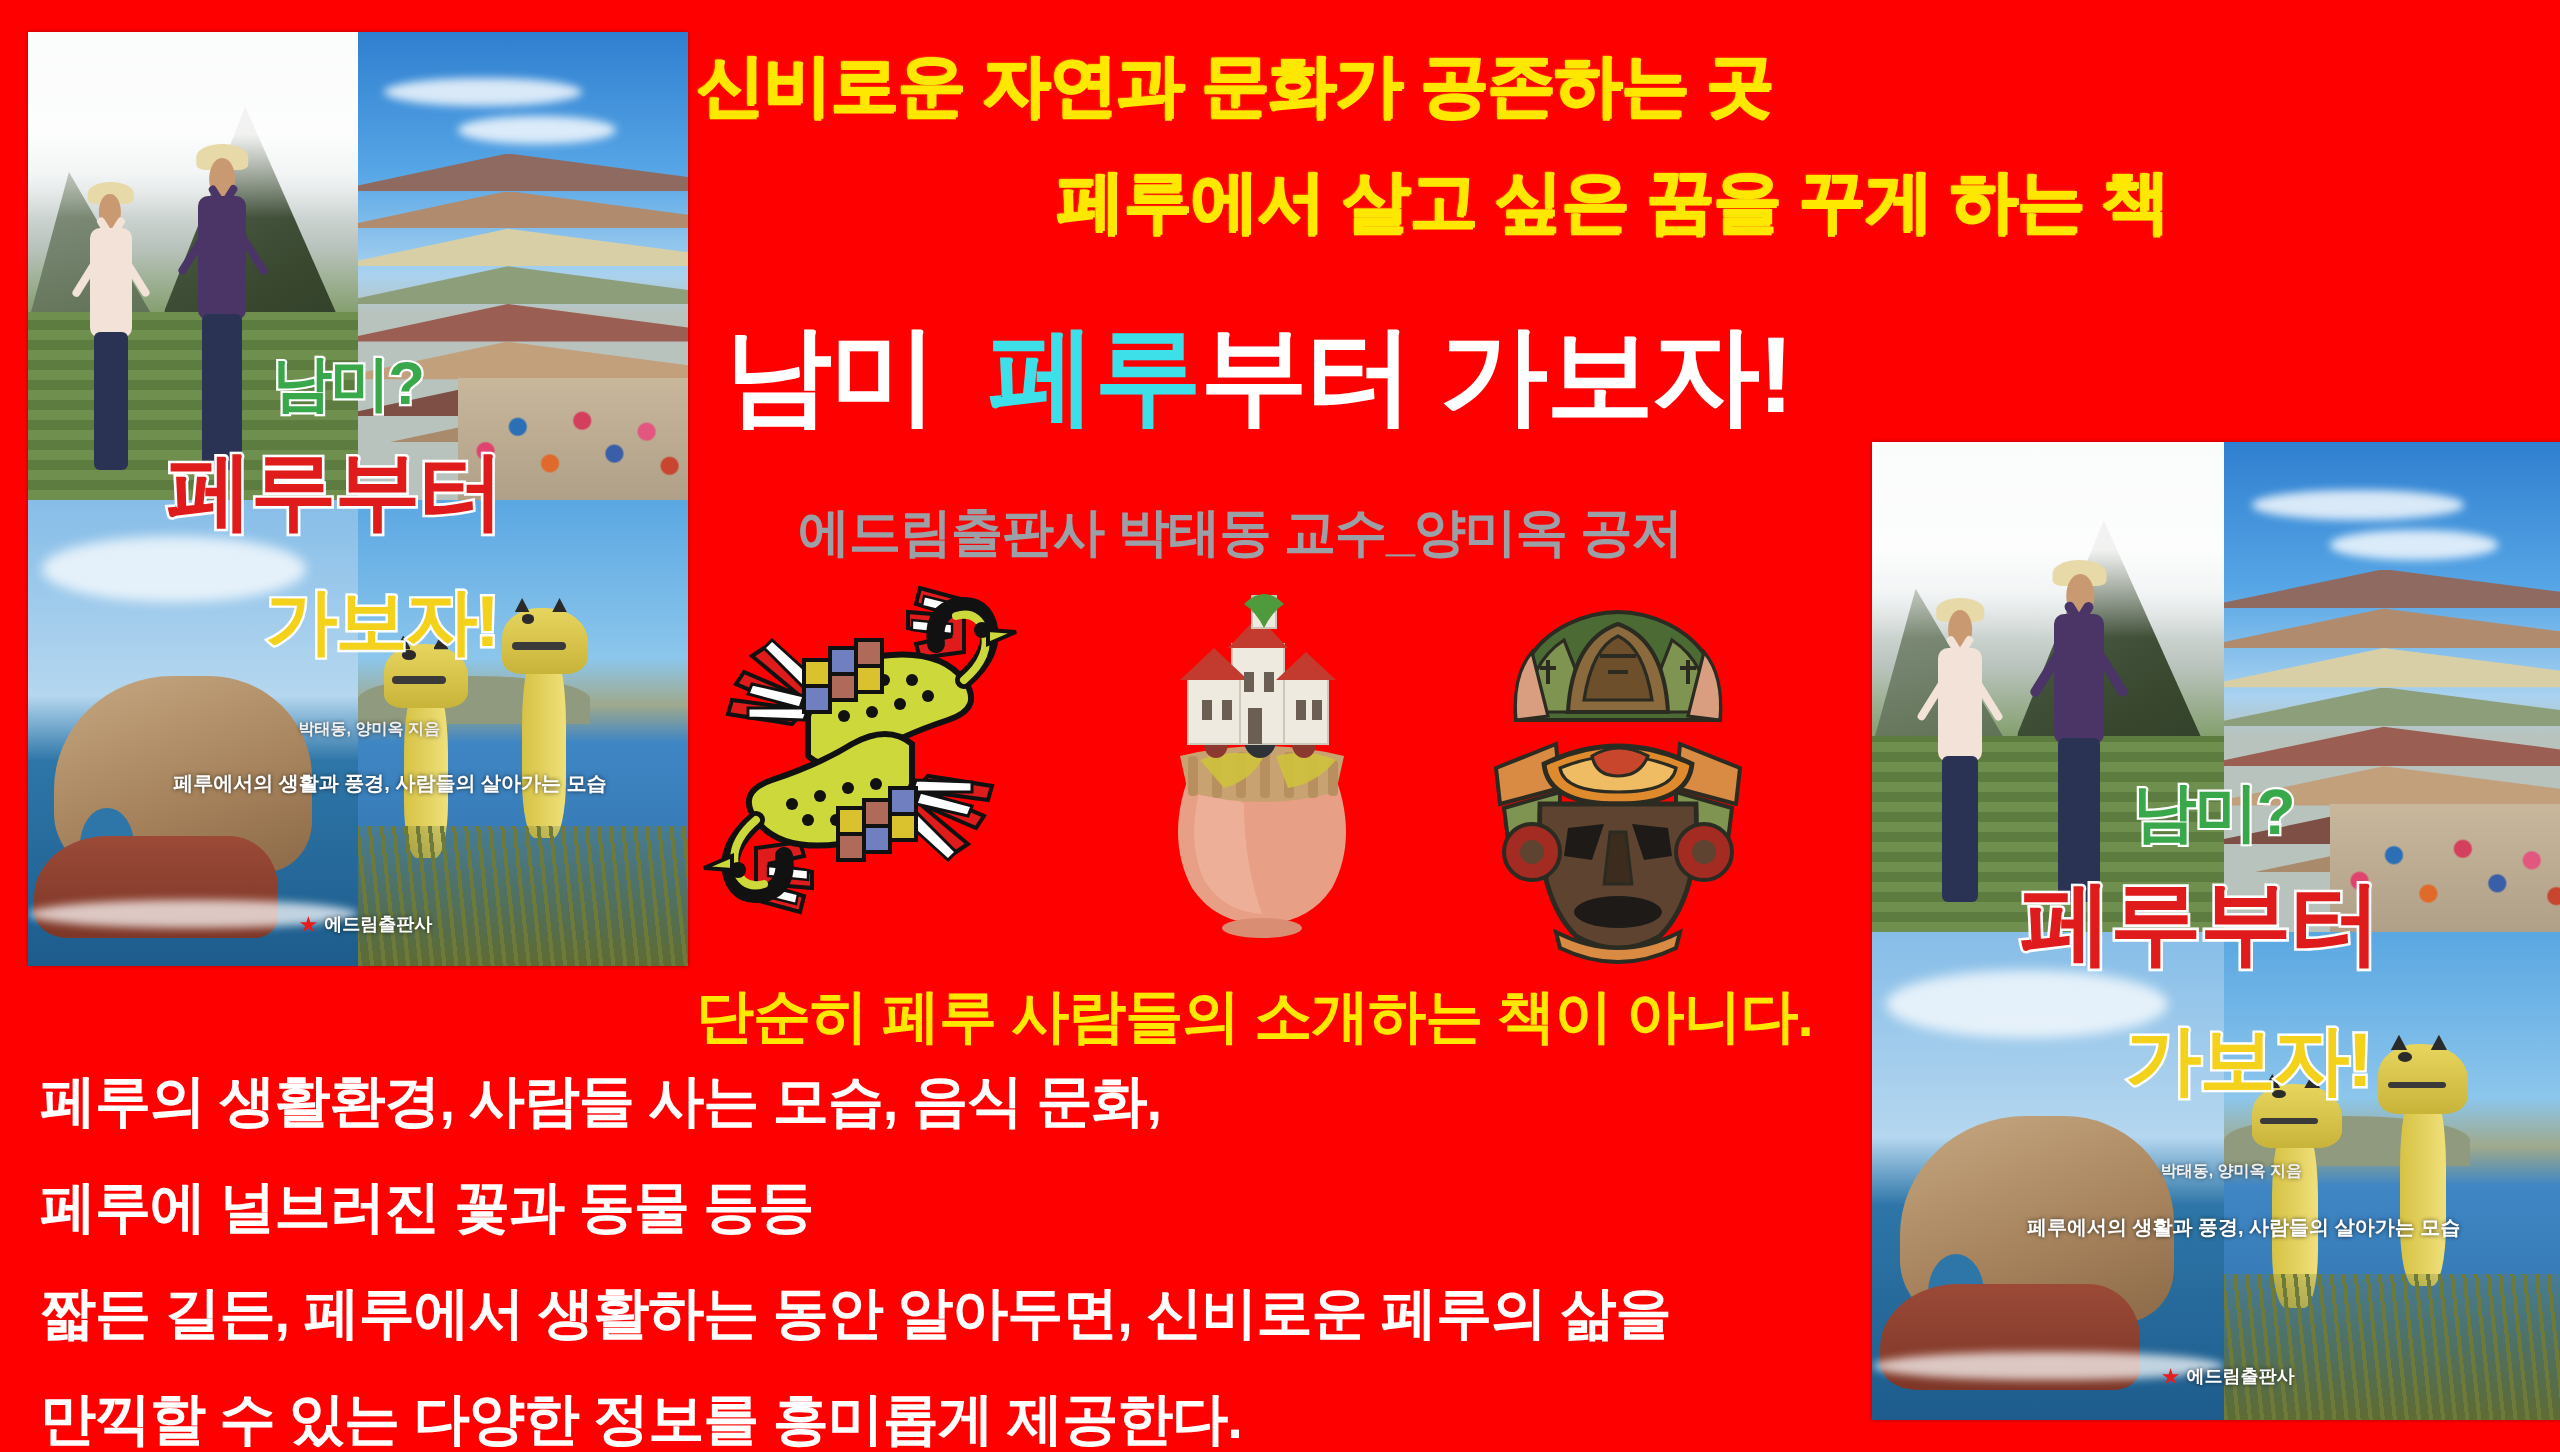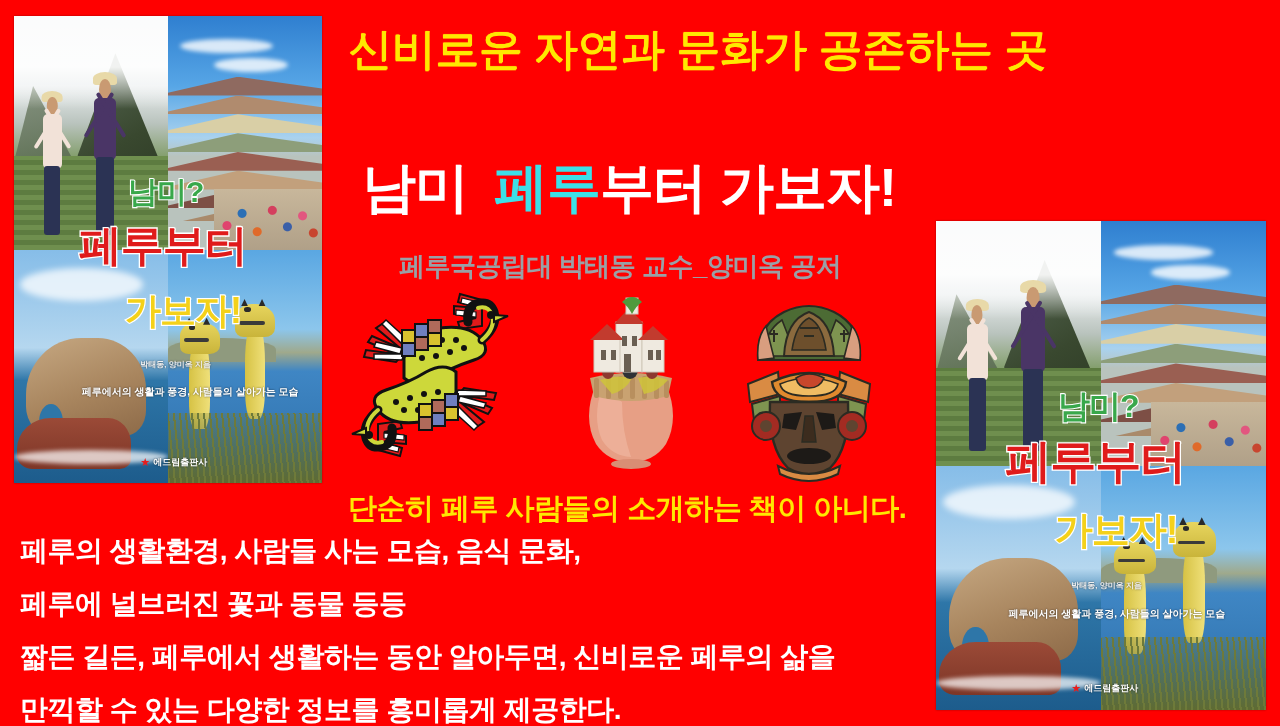--- a/index.html
+++ b/index.html
@@ -11,22 +11,22 @@
     overflow:hidden;position:relative;
   }
   .stage{position:absolute;inset:0;width:1280px;height:726px;}
 
   
   .abs{position:absolute;}
 
   
   .headline{
     color:#FFE800;
-    font-weight:normal;
-    font-size:44px;
+    font-weight:bold;
+    font-size:34px;
     letter-spacing:-0.5px;
     white-space:nowrap;
     text-shadow:0 0 1px #FFE800,1px 0 0 #FFE800,0 1px 0 #FFE800;
   }
   #headline-1{left:348px;top:20px;}
   #headline-2{left:528px;top:78px;}
 
   
   .maintitle{
     position:absolute;left:362px;top:152px;
@@ -54,20 +54,21 @@
   .para{position:absolute;left:20px;top:532px;width:900px;}
   .para .line{
     color:#FFFFFF;font-weight:bold;font-size:28px;
     letter-spacing:-0.5px;white-space:nowrap;margin-bottom:15px;
   }
 
   
   .cover{
     position:absolute;background:#ffffff;overflow:hidden;
     box-shadow:0 0 2px rgba(0,0,0,.35);
+    padding-left:22px;
   }
   #cover-left{left:14px;top:16px;width:308px;height:467px;}
   #cover-right{left:936px;top:221px;width:330px;height:489px;}
 
   .cover .grid{position:absolute;inset:0;display:grid;
     grid-template-columns:1fr 1fr;grid-template-rows:1fr 1fr;gap:0;}
   .cell{position:relative;overflow:hidden;}
 
   
   .ph-machu{background:
@@ -269,26 +270,27 @@
       <div class="cv-authors">박태동, 양미옥 지음</div>
       <div class="cv-sub">페루에서의 생활과 풍경, 사람들의 살아가는 모습</div>
       <div class="cv-pub">
         <span class="cv-star">★</span>
         <span>에드림출판사</span>
       </div>
     </div>
   </div>
 
   <div class="headline abs" id="headline-1">신비로운 자연과 문화가 공존하는 곳</div>
+  <div class="headline abs" id="headline-2">페루에서 살고 싶은 꿈을 꾸게 하는 책</div>
 
   <div class="maintitle">
     <span class="w">남미 </span><span class="c">페루</span><span class="w">부터 가보자!</span>
   </div>
 
-  <div class="authorline">페루국공립대 박태동 교수_양미옥 공저</div>
+  <div class="authorline">에드림출판사 박태동 교수_양미옥 공저</div>
 
   <div class="artifact" id="artifact-birds">
     <svg viewBox="0 0 176 186" width="176" height="186" aria-hidden="true">
       <g>
 
         <g>
           <path d="M70 62 L40 42 L34 46 L58 66 L30 54 L26 60 L54 72 L24 68 L22 75 L54 80 Z" fill="#e01b1b" stroke="#111" stroke-width="2"></path>
           <path d="M66 58 L44 38 L40 42 L60 62 Z" fill="#fff" stroke="#111" stroke-width="1.5"></path>
           <path d="M60 66 L34 60 L32 65 L58 72 Z" fill="#fff" stroke="#111" stroke-width="1.5"></path>
           <path d="M62 72 L32 72 L32 77 L60 78 Z" fill="#fff" stroke="#111" stroke-width="1.5"></path>

